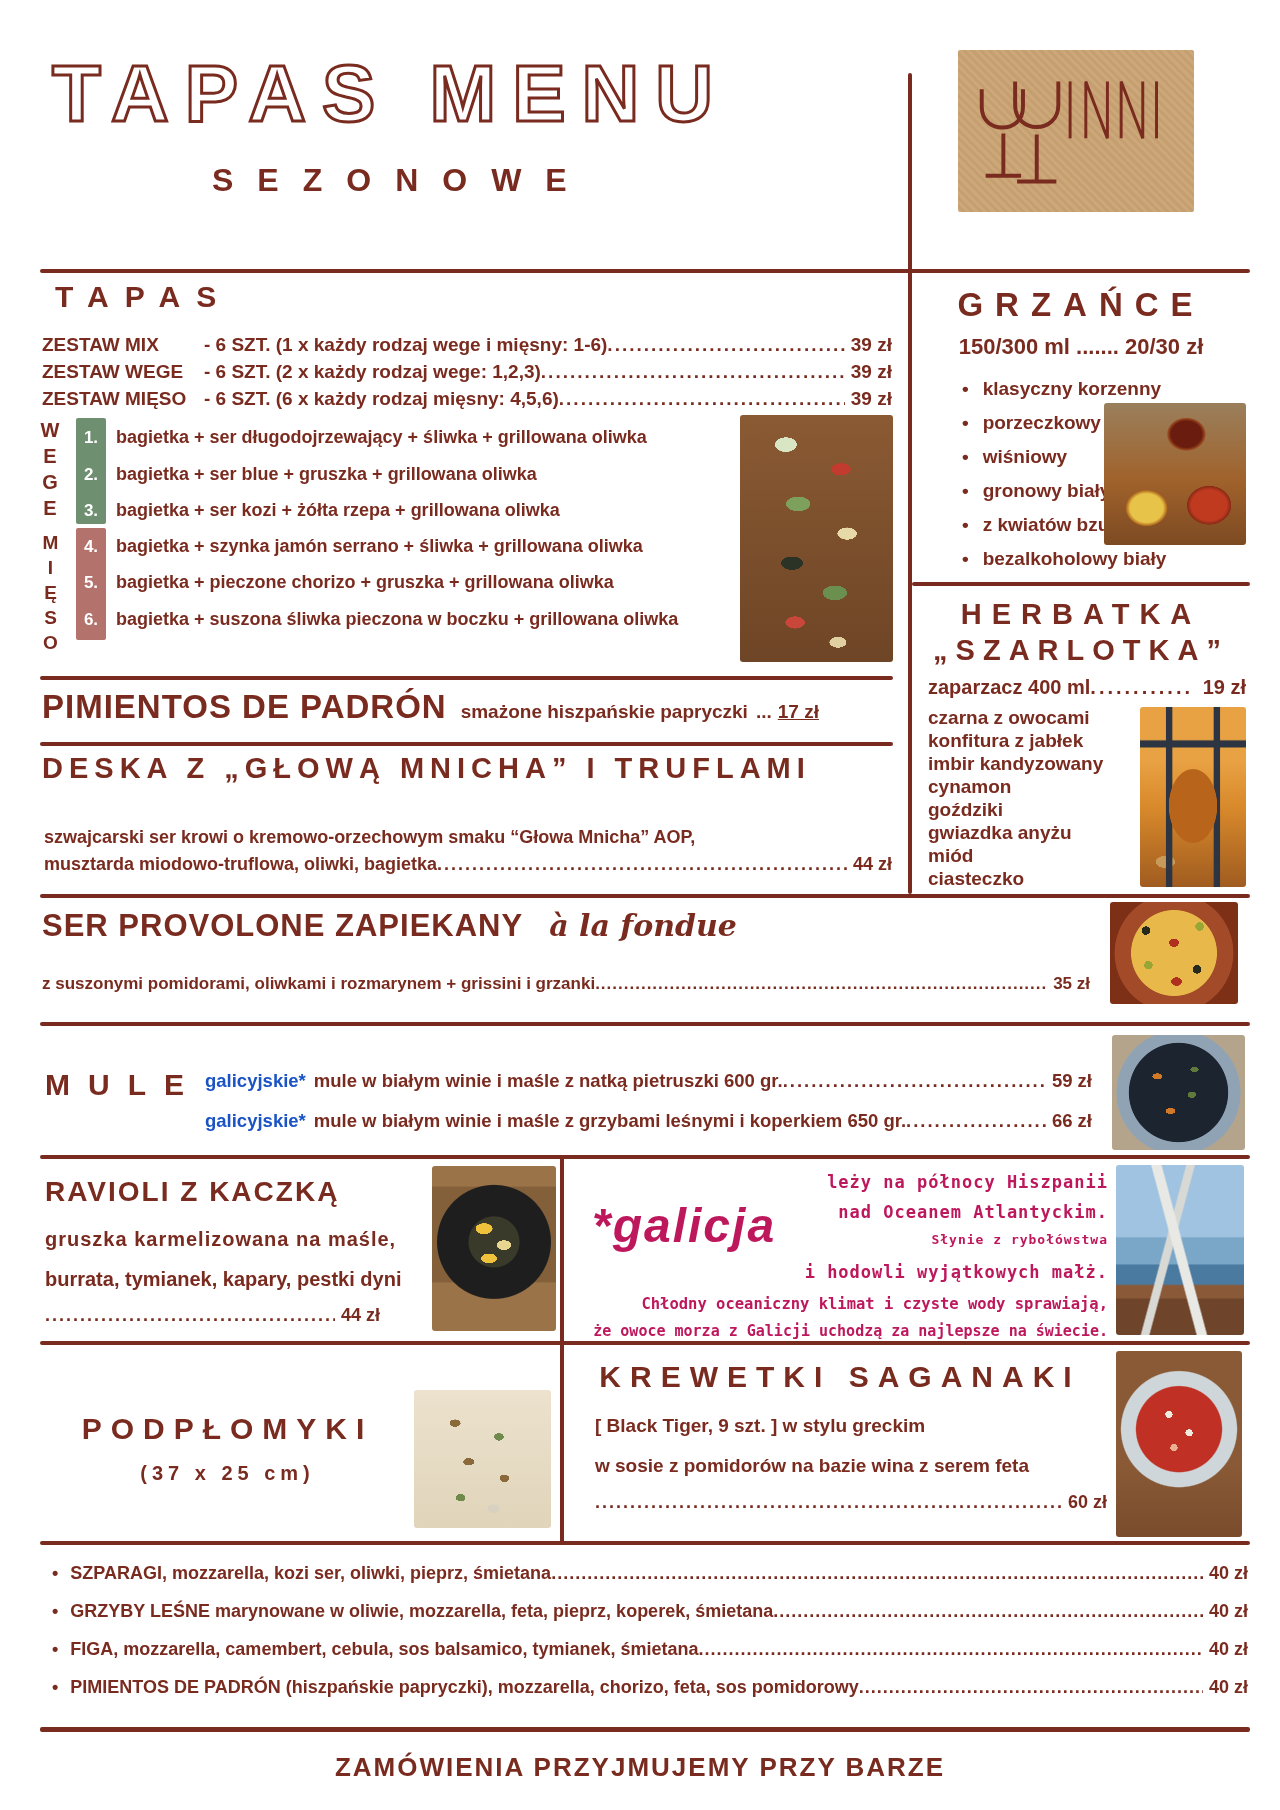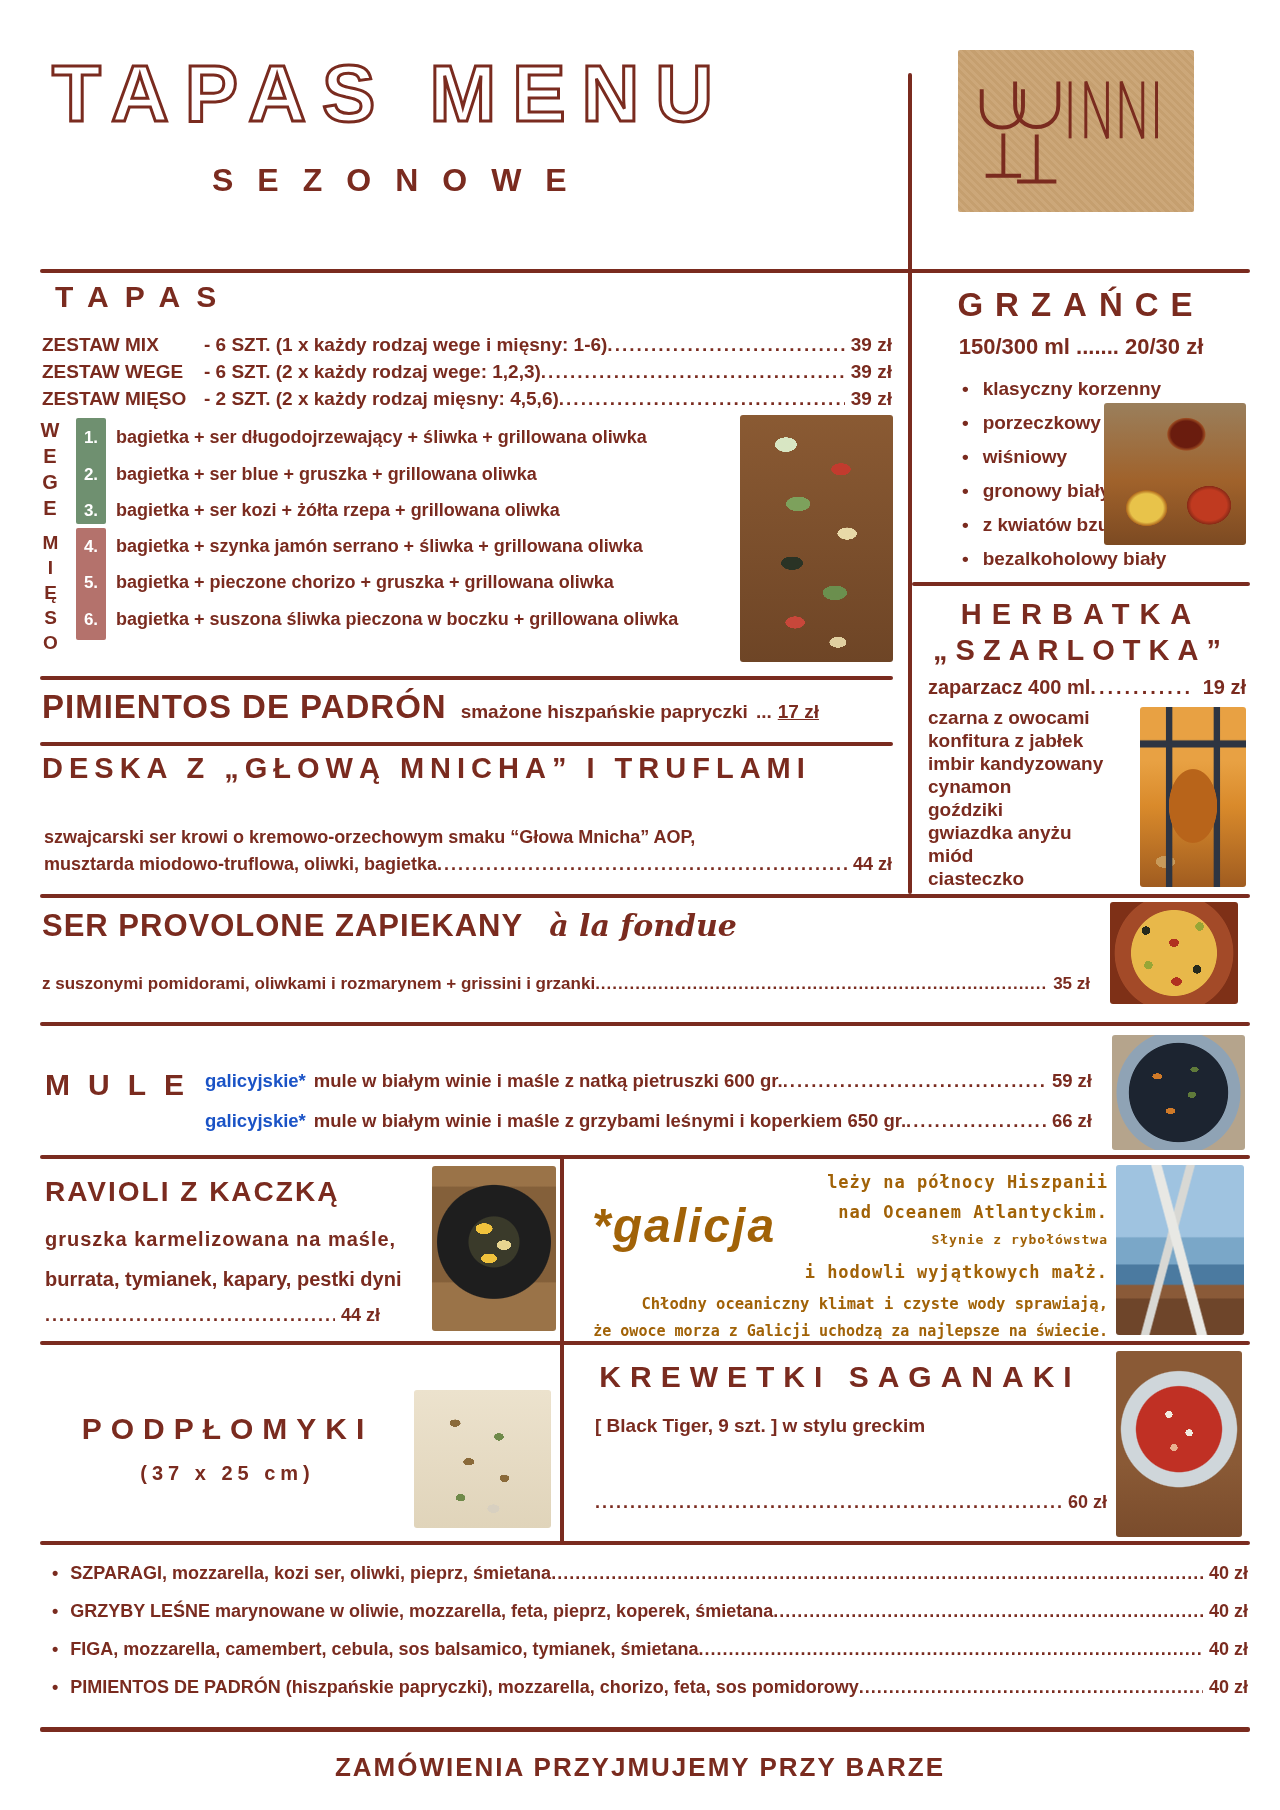--- a/index.html
+++ b/index.html
@@ -18,21 +18,21 @@
   .bold{font-weight:700;}
   .blue{color:#1a53c6;}
   .bullet-row::before{content:"•";color:#7a2b1f;font-weight:700;margin-right:12px;}
   .mini-bullet::before{content:"•";color:#7a2b1f;font-weight:700;margin-right:14px;}
   .vert{writing-mode:vertical-lr;text-orientation:upright;font-weight:800;font-size:20px;
         letter-spacing:4px;line-height:20px;}
   .num{width:30px;text-align:center;color:#ffffff;font-weight:700;font-size:17px;flex:none;}
   .itxt{margin-left:10px;font-size:18px;font-weight:700;white-space:nowrap;}
   .band{position:absolute;width:30px;border-radius:2px;}
   .ph{position:absolute;border-radius:3px;}
-  .galtxt{font-family:"DejaVu Sans Mono", monospace;font-weight:700;color:#a16207;white-space:nowrap;}
+  .galtxt{font-family:"DejaVu Sans Mono", monospace;font-weight:700;color:#be185d;white-space:nowrap;}
   .script{font-family:"DejaVu Serif", serif;font-style:italic;font-weight:600;}
   .kraft{background:#c9a271;background-image:repeating-linear-gradient(45deg,rgba(255,255,255,.06) 0 3px,rgba(0,0,0,.02) 3px 6px);}
   .center{text-align:center;}
   .ing{font-size:19px;font-weight:600;line-height:23px;white-space:nowrap;}
   .flavor{font-size:19px;font-weight:700;white-space:nowrap;}
 </style>
 </head>
 <body>
 
 <div class="page">
@@ -69,21 +69,21 @@
     <span class="price">39 zł</span>
   </div>
   <div class="row" style="left:42px;top:361px;width:850px;font-size:19px;">
     <span class="bold" style="width:162px;flex:none;">ZESTAW WEGE</span>
     <span class="bold" style="white-space:nowrap;">- 6 SZT. (2 x każdy rodzaj wege: 1,2,3)</span>
     <span class="dots">................................................................................................</span>
     <span class="price">39 zł</span>
   </div>
   <div class="row" style="left:42px;top:388px;width:850px;font-size:19px;">
     <span class="bold" style="width:162px;flex:none;">ZESTAW MIĘSO</span>
-    <span class="bold" style="white-space:nowrap;">- 2 SZT. (2 x każdy rodzaj mięsny: 4,5,6)</span>
+    <span class="bold" style="white-space:nowrap;">- 6 SZT. (6 x każdy rodzaj mięsny: 4,5,6)</span>
     <span class="dots">................................................................................................</span>
     <span class="price">39 zł</span>
   </div>
 
   <div class="abs vert" style="left:40px;top:419px;height:110px;">WEGE</div>
   <div class="abs vert" style="left:40px;top:532px;height:120px;font-size:19px;">MIĘSO</div>
 
   <div class="band" style="left:76px;top:418px;height:106px;background:#6f9070;"></div>
   <div class="band" style="left:76px;top:528px;height:112px;background:#b4726c;"></div>
 
@@ -268,20 +268,21 @@
       radial-gradient(9px 6px at 30% 24%, #8a6a3a 0 60%, transparent 61%),
       radial-gradient(8px 6px at 62% 34%, #6f8a4a 0 60%, transparent 61%),
       radial-gradient(9px 6px at 40% 52%, #8a6a3a 0 60%, transparent 61%),
       radial-gradient(8px 6px at 66% 64%, #8a6a3a 0 60%, transparent 61%),
       radial-gradient(8px 6px at 34% 78%, #6f8a4a 0 60%, transparent 61%),
       radial-gradient(10px 7px at 58% 86%, #d8d0c0 0 60%, transparent 61%),
       linear-gradient(180deg,#ece2cd,#e0d4ba);"></div>
 
   <div class="abs sec-h center" style="left:575px;top:1360px;width:530px;font-size:30px;letter-spacing:9px;">KREWETKI SAGANAKI</div>
   <div class="abs bold" style="left:595px;top:1415px;font-size:19px;white-space:nowrap;">[ Black Tiger, 9 szt. ] w stylu greckim</div>
+  <div class="abs bold" style="left:595px;top:1455px;font-size:19px;white-space:nowrap;">w sosie z pomidorów na bazie wina z serem feta</div>
   <div class="row" style="left:595px;top:1492px;width:512px;font-size:18px;">
     <span class="dots">................................................................................................</span>
     <span class="price">60 zł</span>
   </div>
   <div class="ph" style="left:1116px;top:1351px;width:126px;height:186px;background:
       radial-gradient(6px 6px at 42% 34%, #f2ece0 0 60%, transparent 61%),
       radial-gradient(6px 6px at 58% 44%, #f2ece0 0 60%, transparent 61%),
       radial-gradient(6px 6px at 46% 52%, #e8b090 0 60%, transparent 61%),
       radial-gradient(circle at 50% 42%, #c03024 0 34%, #cfd6da 35% 46%, transparent 47%),
       linear-gradient(180deg,#8a5a36 0 60%, #7a4c2c);"></div>

